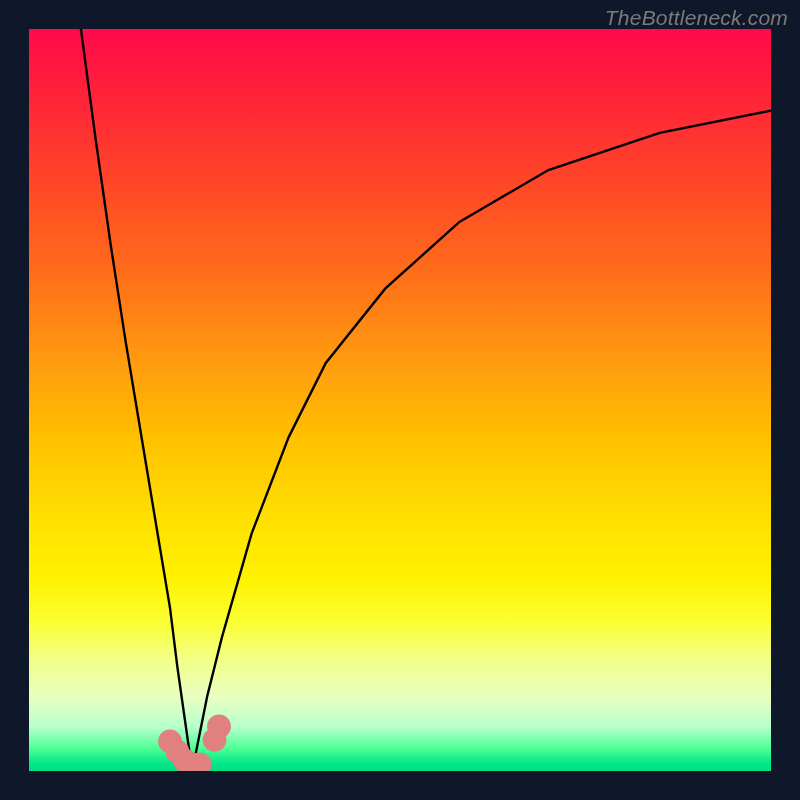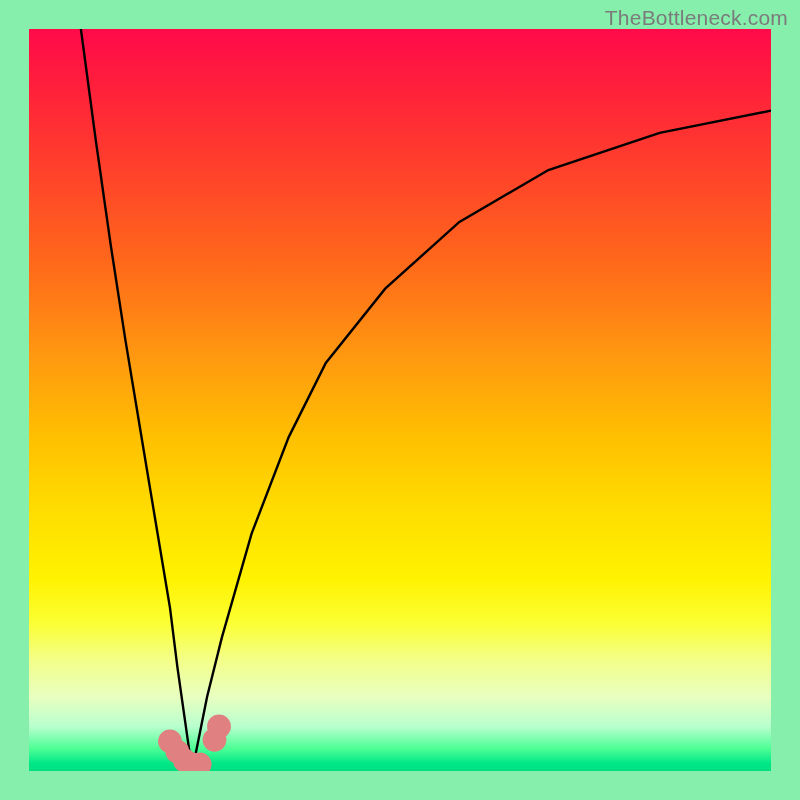--- a/index.html
+++ b/index.html
@@ -7,21 +7,22 @@
     padding: 0;
     width: 800px;
     height: 800px;
     background: #000;
     overflow: hidden;
     font-family: Arial, Helvetica, sans-serif;
   }
   .frame {
     position: absolute;
     inset: 0;
-    background: #86efac;
+    background: #0f172a;
+    font-style: italic;
   }
   .plot {
     position: absolute;
     left: 29px;
     top: 29px;
     width: 742px;
     height: 742px;
     overflow: hidden;
   }
   .gradient {

